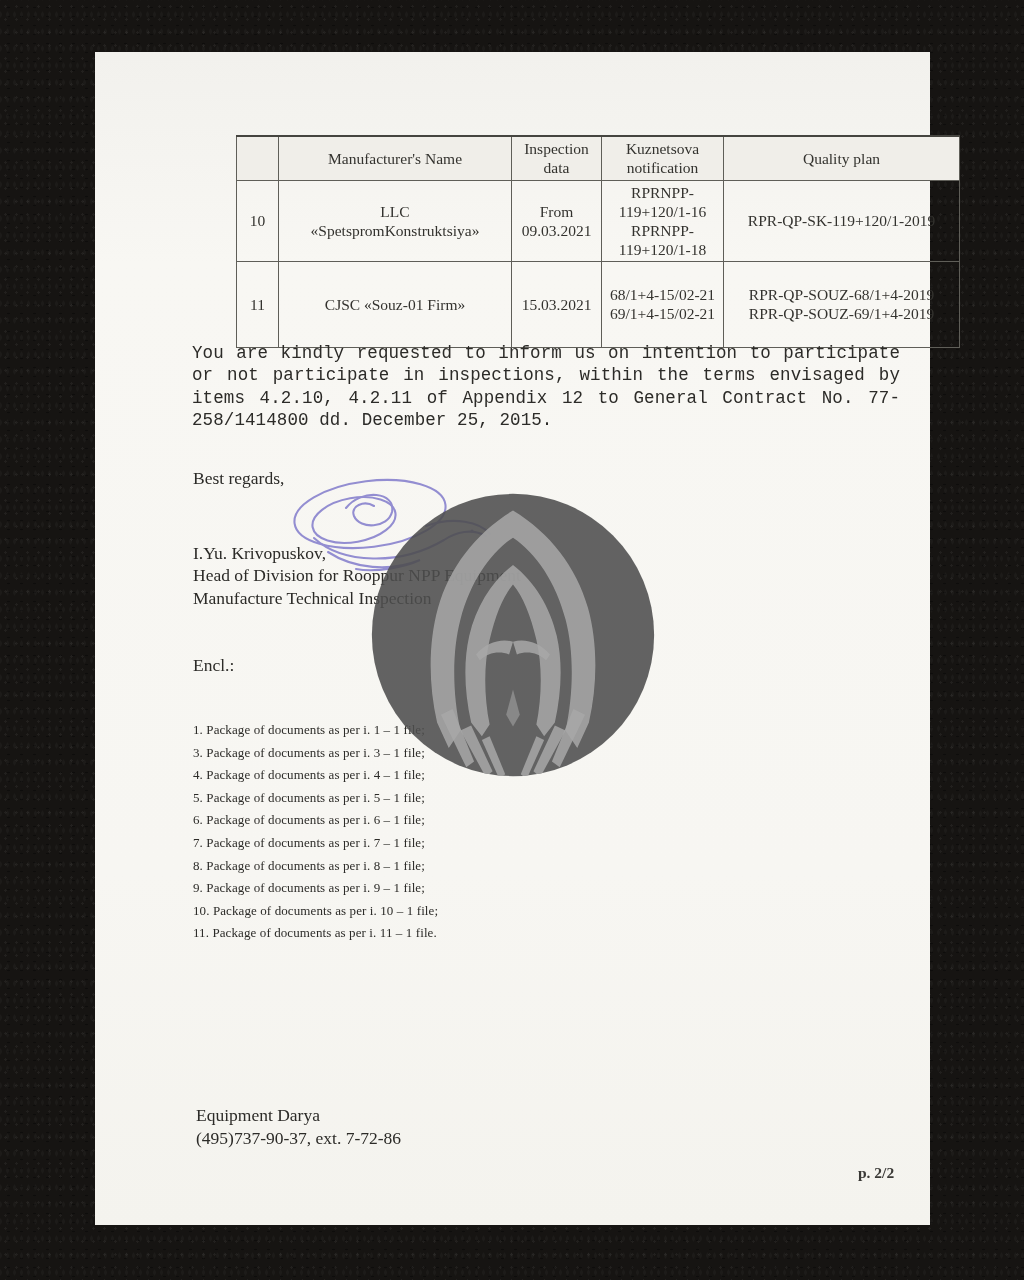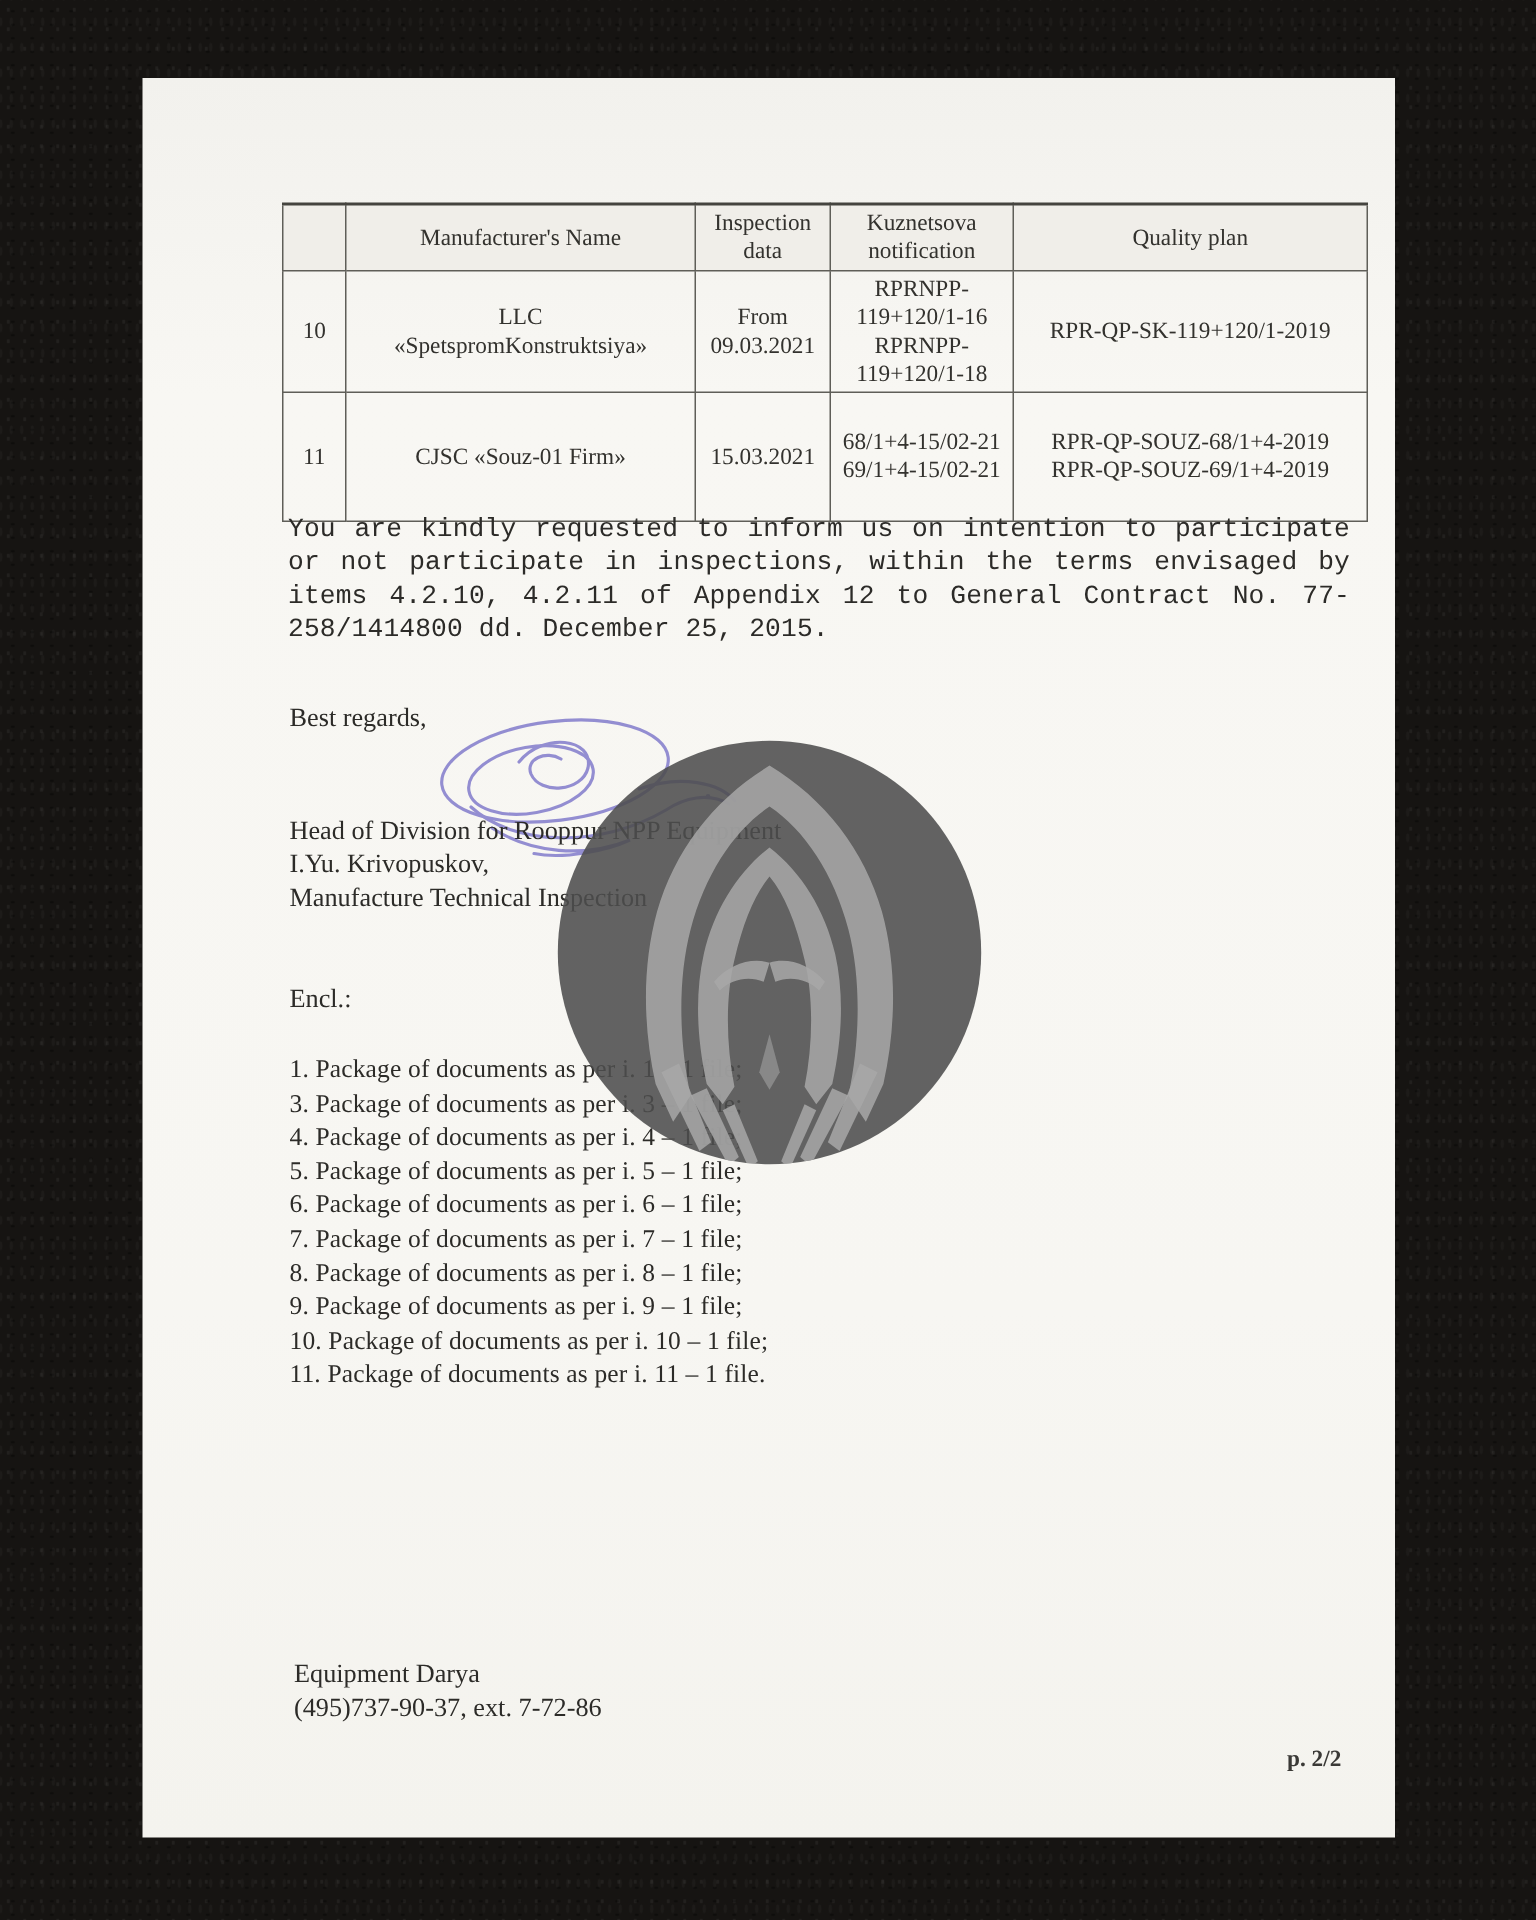--- a/index.html
+++ b/index.html
@@ -26,41 +26,41 @@
   
   table.insp {
     position: absolute; left: 93px; top: 83px; width: 723px;
     border-collapse: collapse; table-layout: fixed;
     font-size: 15.5px; line-height: 19px; color: #33322e;
   }
   table.insp th, table.insp td {
     border: 1px solid #5f5e58; text-align: center; vertical-align: middle;
     padding: 2px 5px; font-weight: normal;
   }
-  table.insp { border-top: 2px solid #45443f; }
+  table.insp { border-top: 2px solid #45443f; margin-left: 48px; }
   table.insp thead th { height: 44px; background: #f0eee9; }
   tr.row-10 td { height: 80px; }
   tr.row-11 td { height: 86px; }
 
   
   .para {
     position: absolute; left: 97px; top: 290px; width: 708px;
     font-size: 17.5px; line-height: 22.4px; text-align: justify;
     letter-spacing: 0.1px; color: #2c2b28; font-family: Liberation Mono, monospace;
   }
   .closing { position: absolute; left: 98px; top: 416px; font-size: 17.5px; color: #2c2b28; }
 
   .signature-svg { position: absolute; left: 163px; top: 418px; width: 258px; height: 118px; }
 
   .signer { position: absolute; left: 98px; top: 490px; font-size: 17.5px; line-height: 22.3px; color: #2c2b28; }
 
   .encl-label { position: absolute; left: 98px; top: 603px; font-size: 17.5px; color: #2c2b28; }
   .encl-list {
-    position: absolute; left: 98px; top: 650px;
-    font-size: 17px; line-height: 22.6px; color: #2c2b28; letter-spacing: 0.1px;
+    position: absolute; left: 98px; top: 667px;
+    font-size: 13px; line-height: 22.6px; color: #2c2b28; letter-spacing: 0.1px;
   }
 
   .contact { position: absolute; left: 101px; top: 1052px; font-size: 17.5px; line-height: 23px; color: #2c2b28; }
   .pagenum { position: absolute; left: 763px; top: 1112px; font-size: 15.5px; color: #3a3936; font-weight: bold; }
 
   .watermark-svg { position: absolute; left: 272px; top: 437px; width: 292px; height: 292px; }
 </style>
 </head>
 <body>
 
@@ -136,22 +136,22 @@
         <ellipse cx="96" cy="50" rx="42" ry="22" transform="rotate(-10 96 50)"></ellipse>
         <path d="M88,38 C104,18 138,22 134,42 C130,58 102,60 96,46 C92,36 106,30 116,36"></path>
         <path d="M56,68 C84,94 142,96 186,70 C198,62 214,58 228,66"></path>
         <path d="M70,82 C96,99 132,102 162,90 C147,97 118,103 98,99"></path>
         <path d="M168,56 C196,46 222,52 232,64"></path>
         <circle cx="214" cy="61" r="1.6" fill="#7b74c9" stroke="none"></circle>
       </g>
     </svg>
 
     <div class="signer">
+      <div>I.Yu. Krivopuskov,</div>
       <div>Head of Division for Rooppur NPP Equipment</div>
-      <div>I.Yu. Krivopuskov,</div>
       <div>Manufacture Technical Inspection</div>
     </div>
 
     <div class="encl-label">Encl.:</div>
     <div class="encl-list">
       <div>1. Package of documents as per i. 1 – 1 file;</div>
       <div>3. Package of documents as per i. 3 – 1 file;</div>
       <div>4. Package of documents as per i. 4 – 1 file;</div>
       <div>5. Package of documents as per i. 5 – 1 file;</div>
       <div>6. Package of documents as per i. 6 – 1 file;</div>

